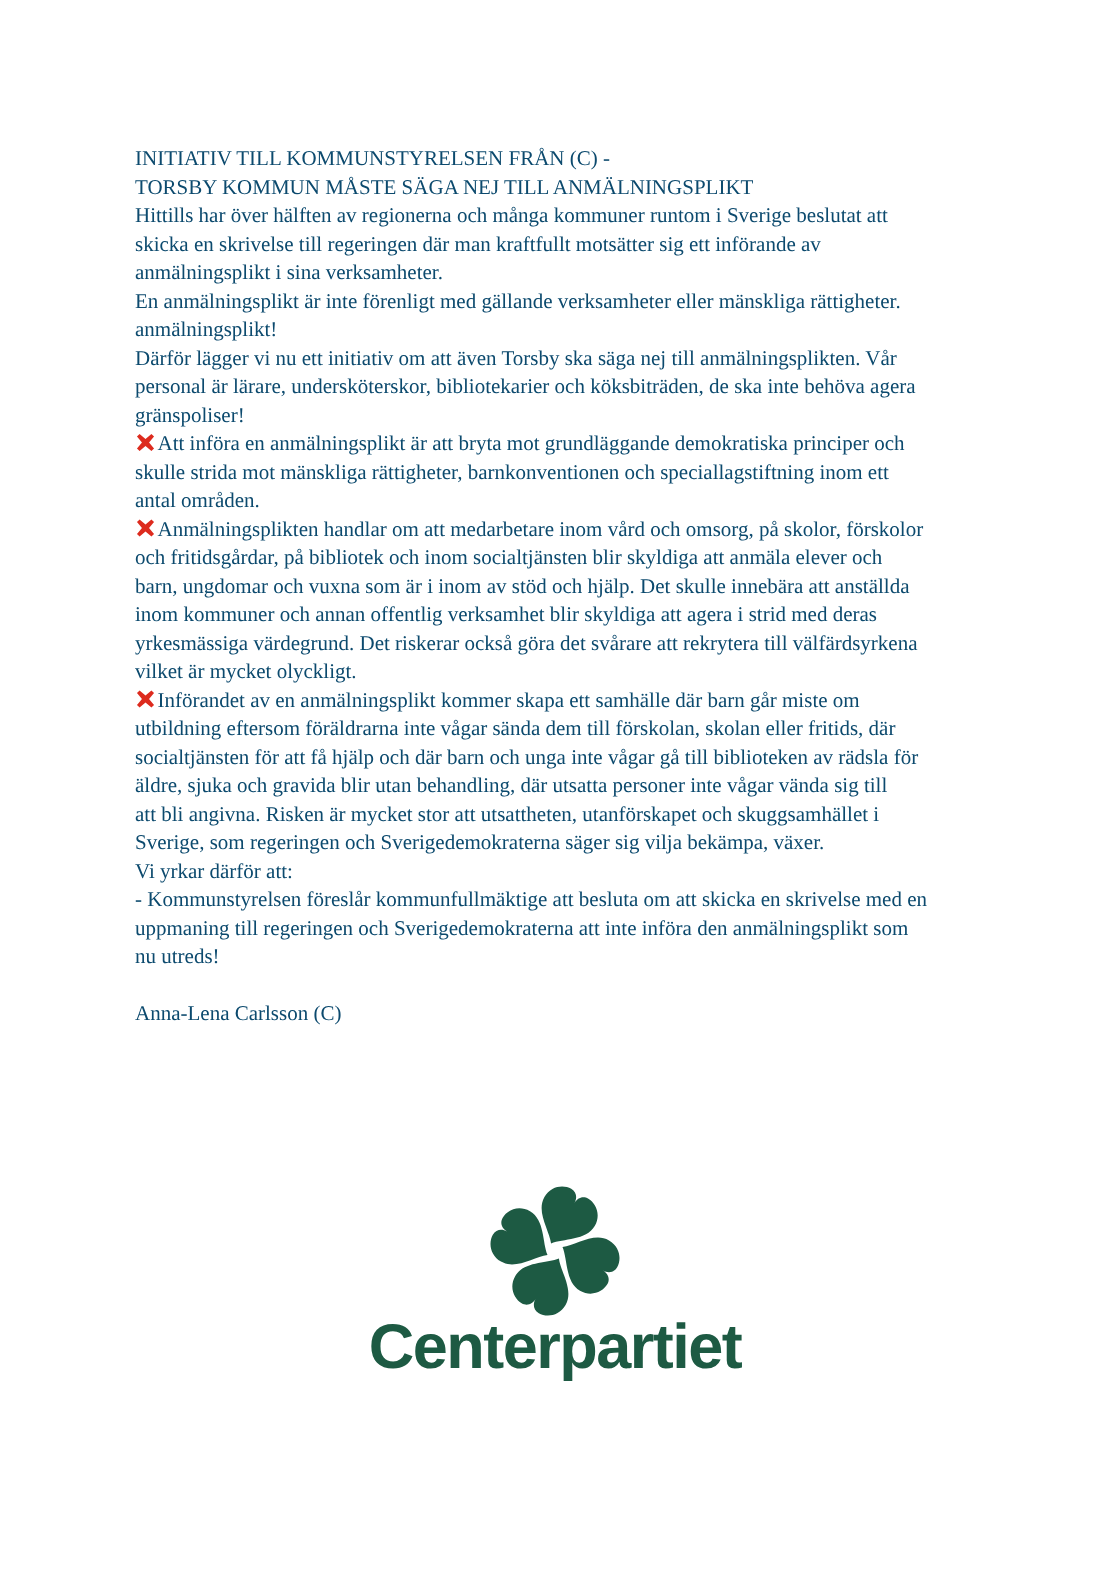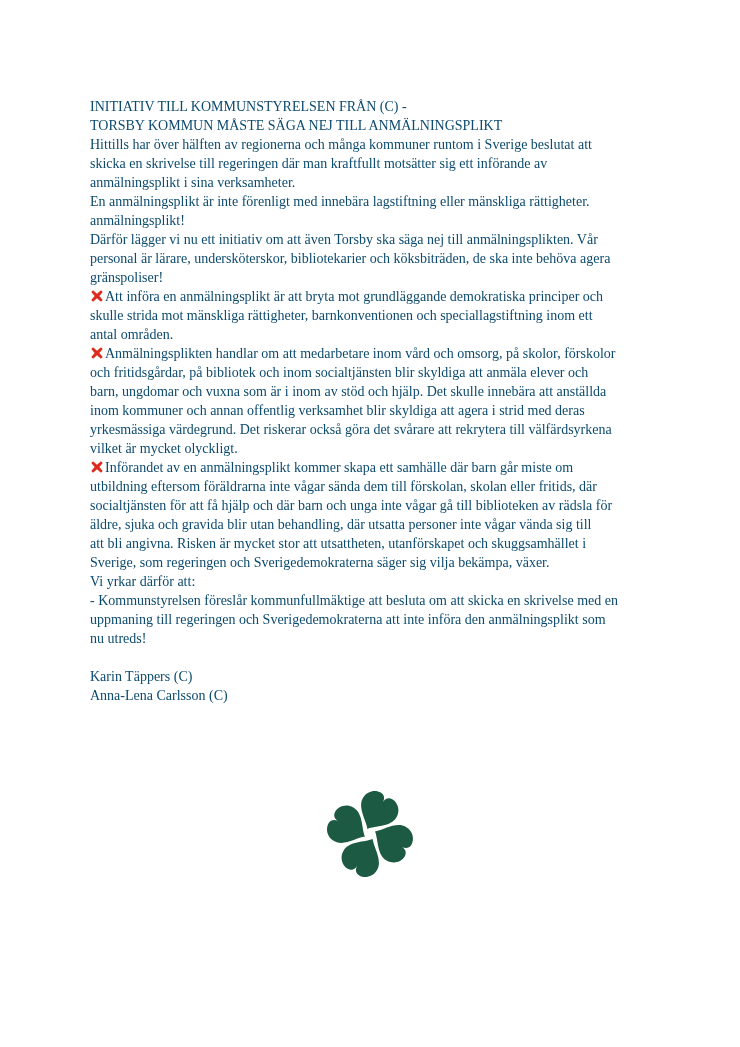--- a/index.html
+++ b/index.html
@@ -51,21 +51,21 @@
 
 <div class="text-block">
   <div>
       <div class="doc-line">INITIATIV TILL KOMMUNSTYRELSEN FRÅN (C) -</div>
       <div class="doc-line">TORSBY KOMMUN MÅSTE SÄGA NEJ TILL ANMÄLNINGSPLIKT</div>
     </div>
   <div>
       <div class="doc-line">Hittills har över hälften av regionerna och många kommuner runtom i Sverige beslutat att</div>
       <div class="doc-line">skicka en skrivelse till regeringen där man kraftfullt motsätter sig ett införande av</div>
       <div class="doc-line">anmälningsplikt i sina verksamheter.</div>
-      <div class="doc-line">En anmälningsplikt är inte förenligt med innebära lagstiftning eller mänskliga rättigheter.</div>
+      <div class="doc-line">En anmälningsplikt är inte förenligt med gällande verksamheter eller mänskliga rättigheter.</div>
       <div class="doc-line">anmälningsplikt!</div>
       <div class="doc-line">Därför lägger vi nu ett initiativ om att även Torsby ska säga nej till anmälningsplikten. Vår</div>
       <div class="doc-line">personal är lärare, undersköterskor, bibliotekarier och köksbiträden, de ska inte behöva agera</div>
       <div class="doc-line">gränspoliser!</div>
       <div class="doc-line"><svg viewBox="0 0 16 16" class="cross">
           <path d="M1.5,3.5 L3.5,1.5 L8,5.3 L12.5,1.5 L14.5,3.5 L10.7,8 L14.5,12.5 L12.5,14.5 L8,10.7 L3.5,14.5 L1.5,12.5 L5.3,8 Z" fill="currentColor"></path>
         </svg>Att införa en anmälningsplikt är att bryta mot grundläggande demokratiska principer och</div>
       <div class="doc-line">skulle strida mot mänskliga rättigheter, barnkonventionen och speciallagstiftning inom ett</div>
       <div class="doc-line">antal områden.</div>
       <div class="doc-line"><svg viewBox="0 0 16 16" class="cross">
@@ -84,21 +84,20 @@
       <div class="doc-line">äldre, sjuka och gravida blir utan behandling, där utsatta personer inte vågar vända sig till</div>
       <div class="doc-line">att bli angivna. Risken är mycket stor att utsattheten, utanförskapet och skuggsamhället i</div>
       <div class="doc-line">Sverige, som regeringen och Sverigedemokraterna säger sig vilja bekämpa, växer.</div>
       <div class="doc-line">Vi yrkar därför att:</div>
       <div class="doc-line">- Kommunstyrelsen föreslår kommunfullmäktige att besluta om att skicka en skrivelse med en</div>
       <div class="doc-line">uppmaning till regeringen och Sverigedemokraterna att inte införa den anmälningsplikt som</div>
       <div class="doc-line">nu utreds!</div>
     </div>
   <div class="sig-gap"></div>
   <div>
-      <div class="doc-line">Karin Täppers (C)</div>
       <div class="doc-line">Anna-Lena Carlsson (C)</div>
     </div>
 </div>
 
 <div class="logo">
   <svg class="clover" viewBox="-50 -50 100 100" aria-hidden="true">
     <g fill="currentColor" transform="rotate(18)">
       <g transform="rotate(0) translate(0,-26) rotate(12)">
         <path d="M0,22 C-6,14 -22,7 -22,-6 C-22,-16 -14,-21.5 -7.5,-21.5 C-2.5,-21.5 0,-17.5 0,-13.5 C0,-17.5 2.5,-21.5 7.5,-21.5 C14,-21.5 22,-16 22,-6 C22,7 6,14 0,22 Z"></path>
       </g>
@@ -106,13 +105,14 @@
         <path d="M0,22 C-6,14 -22,7 -22,-6 C-22,-16 -14,-21.5 -7.5,-21.5 C-2.5,-21.5 0,-17.5 0,-13.5 C0,-17.5 2.5,-21.5 7.5,-21.5 C14,-21.5 22,-16 22,-6 C22,7 6,14 0,22 Z"></path>
       </g>
       <g transform="rotate(180) translate(0,-26) rotate(12)">
         <path d="M0,22 C-6,14 -22,7 -22,-6 C-22,-16 -14,-21.5 -7.5,-21.5 C-2.5,-21.5 0,-17.5 0,-13.5 C0,-17.5 2.5,-21.5 7.5,-21.5 C14,-21.5 22,-16 22,-6 C22,7 6,14 0,22 Z"></path>
       </g>
       <g transform="rotate(270) translate(0,-26) rotate(12)">
         <path d="M0,22 C-6,14 -22,7 -22,-6 C-22,-16 -14,-21.5 -7.5,-21.5 C-2.5,-21.5 0,-17.5 0,-13.5 C0,-17.5 2.5,-21.5 7.5,-21.5 C14,-21.5 22,-16 22,-6 C22,7 6,14 0,22 Z"></path>
       </g>
     </g>
   </svg>
+  <div class="wordmark">Centerpartiet</div>
 </div>
 
 </body></html>

